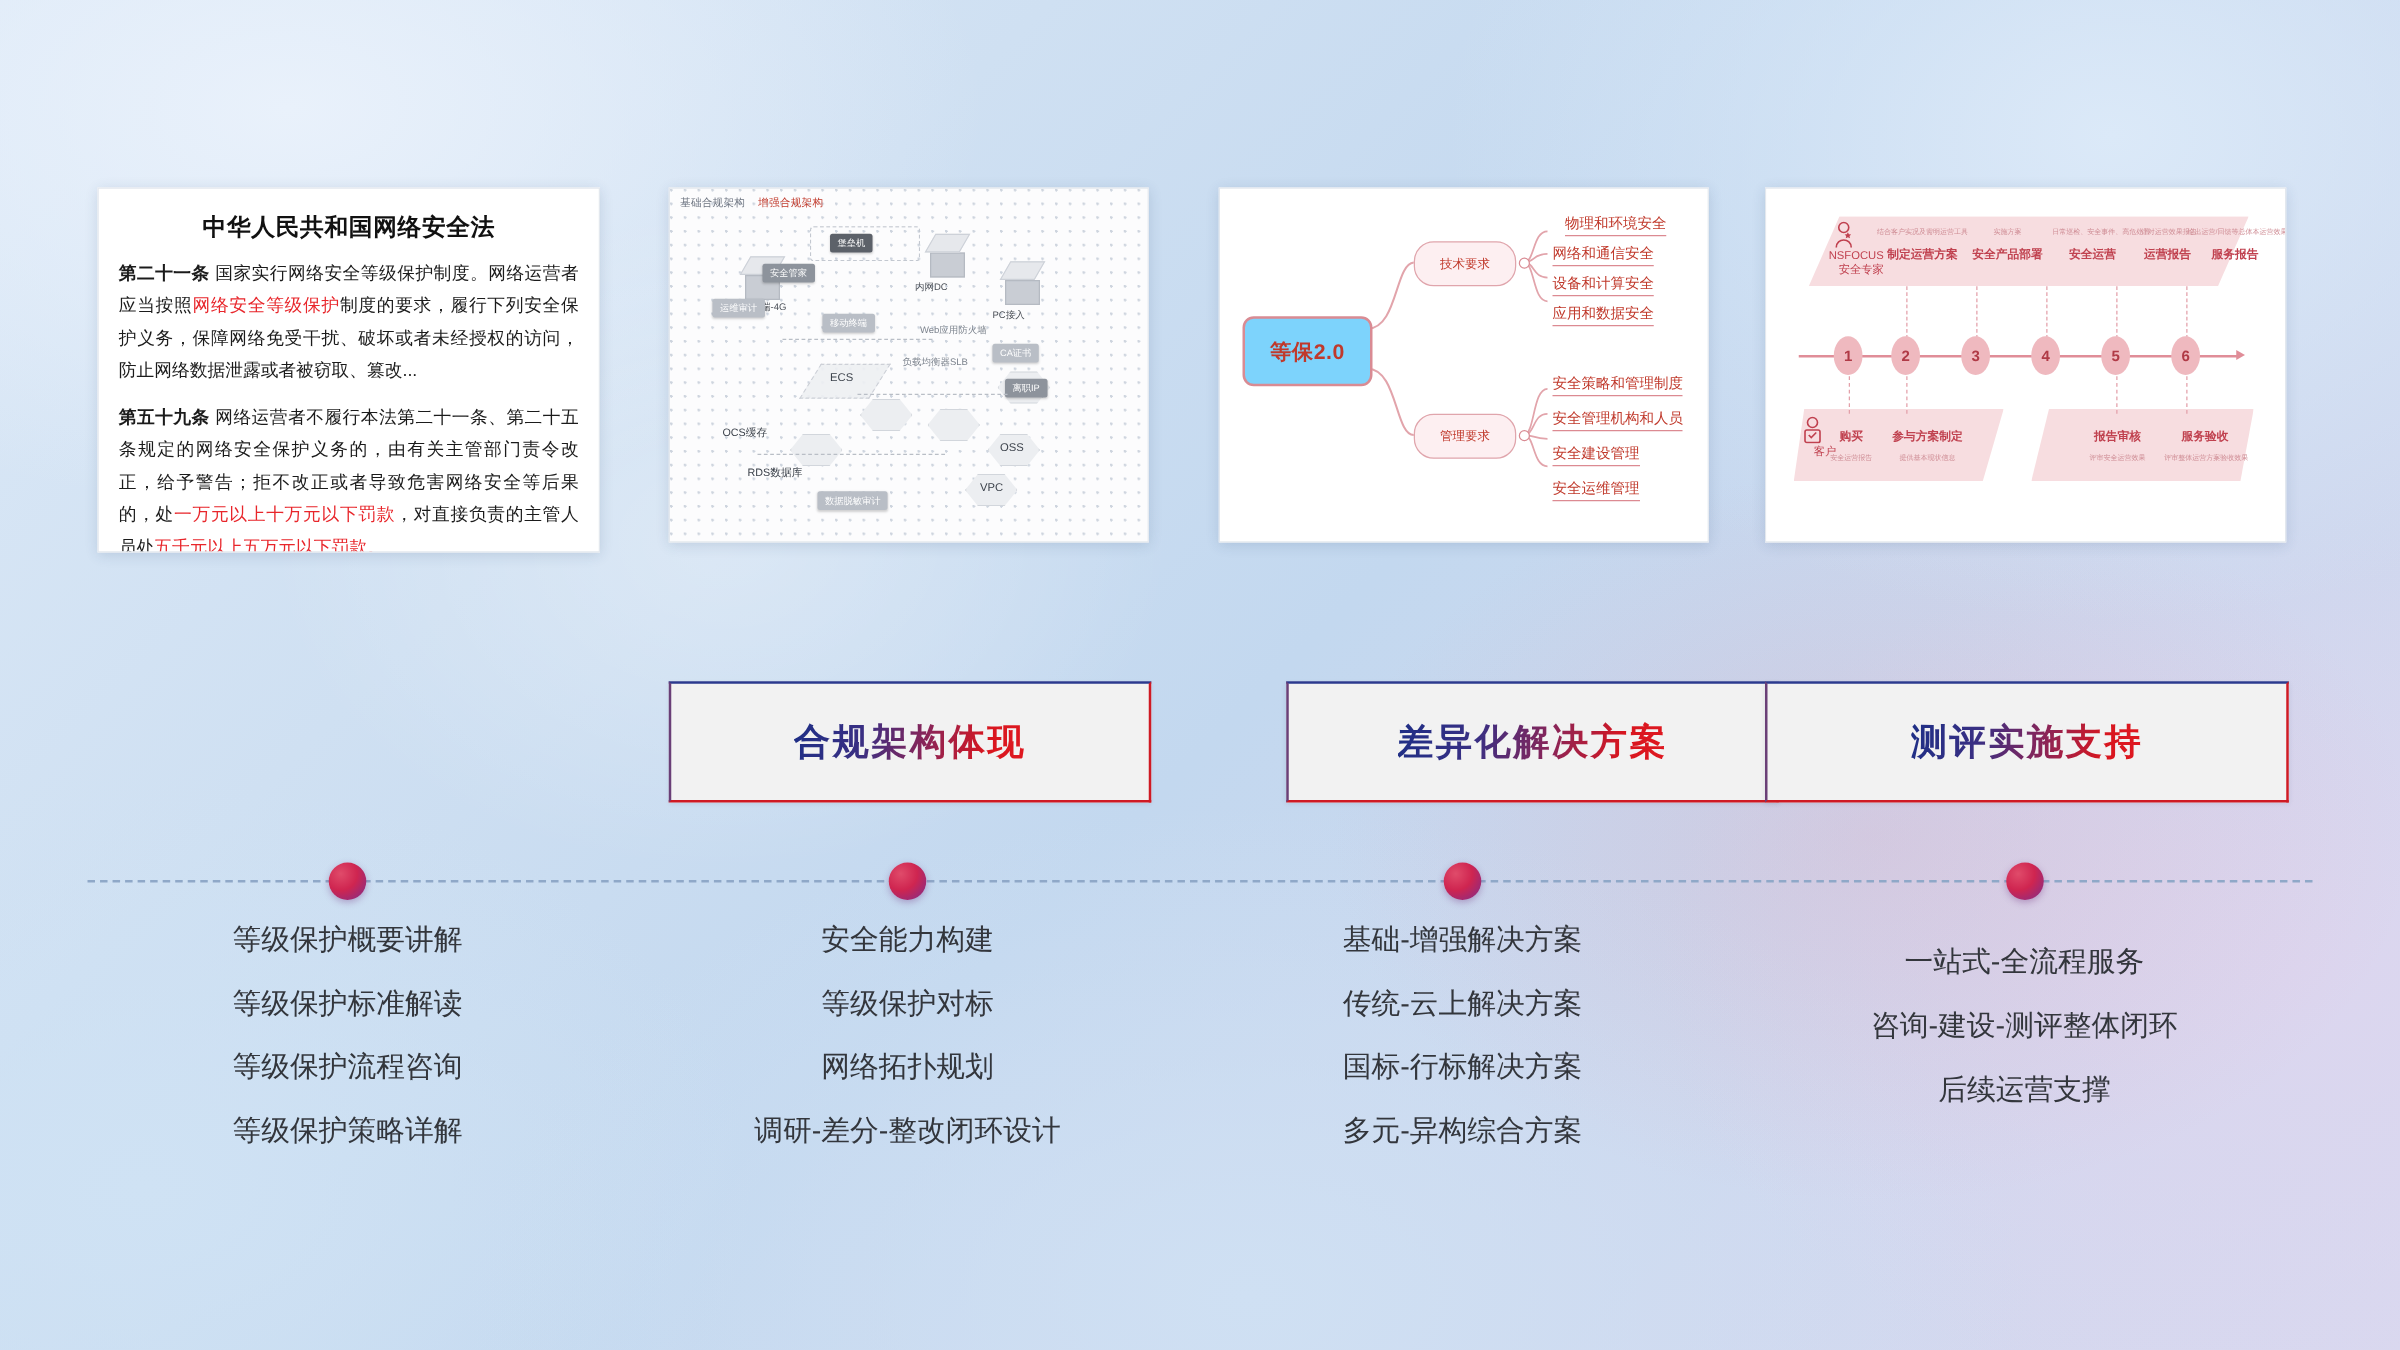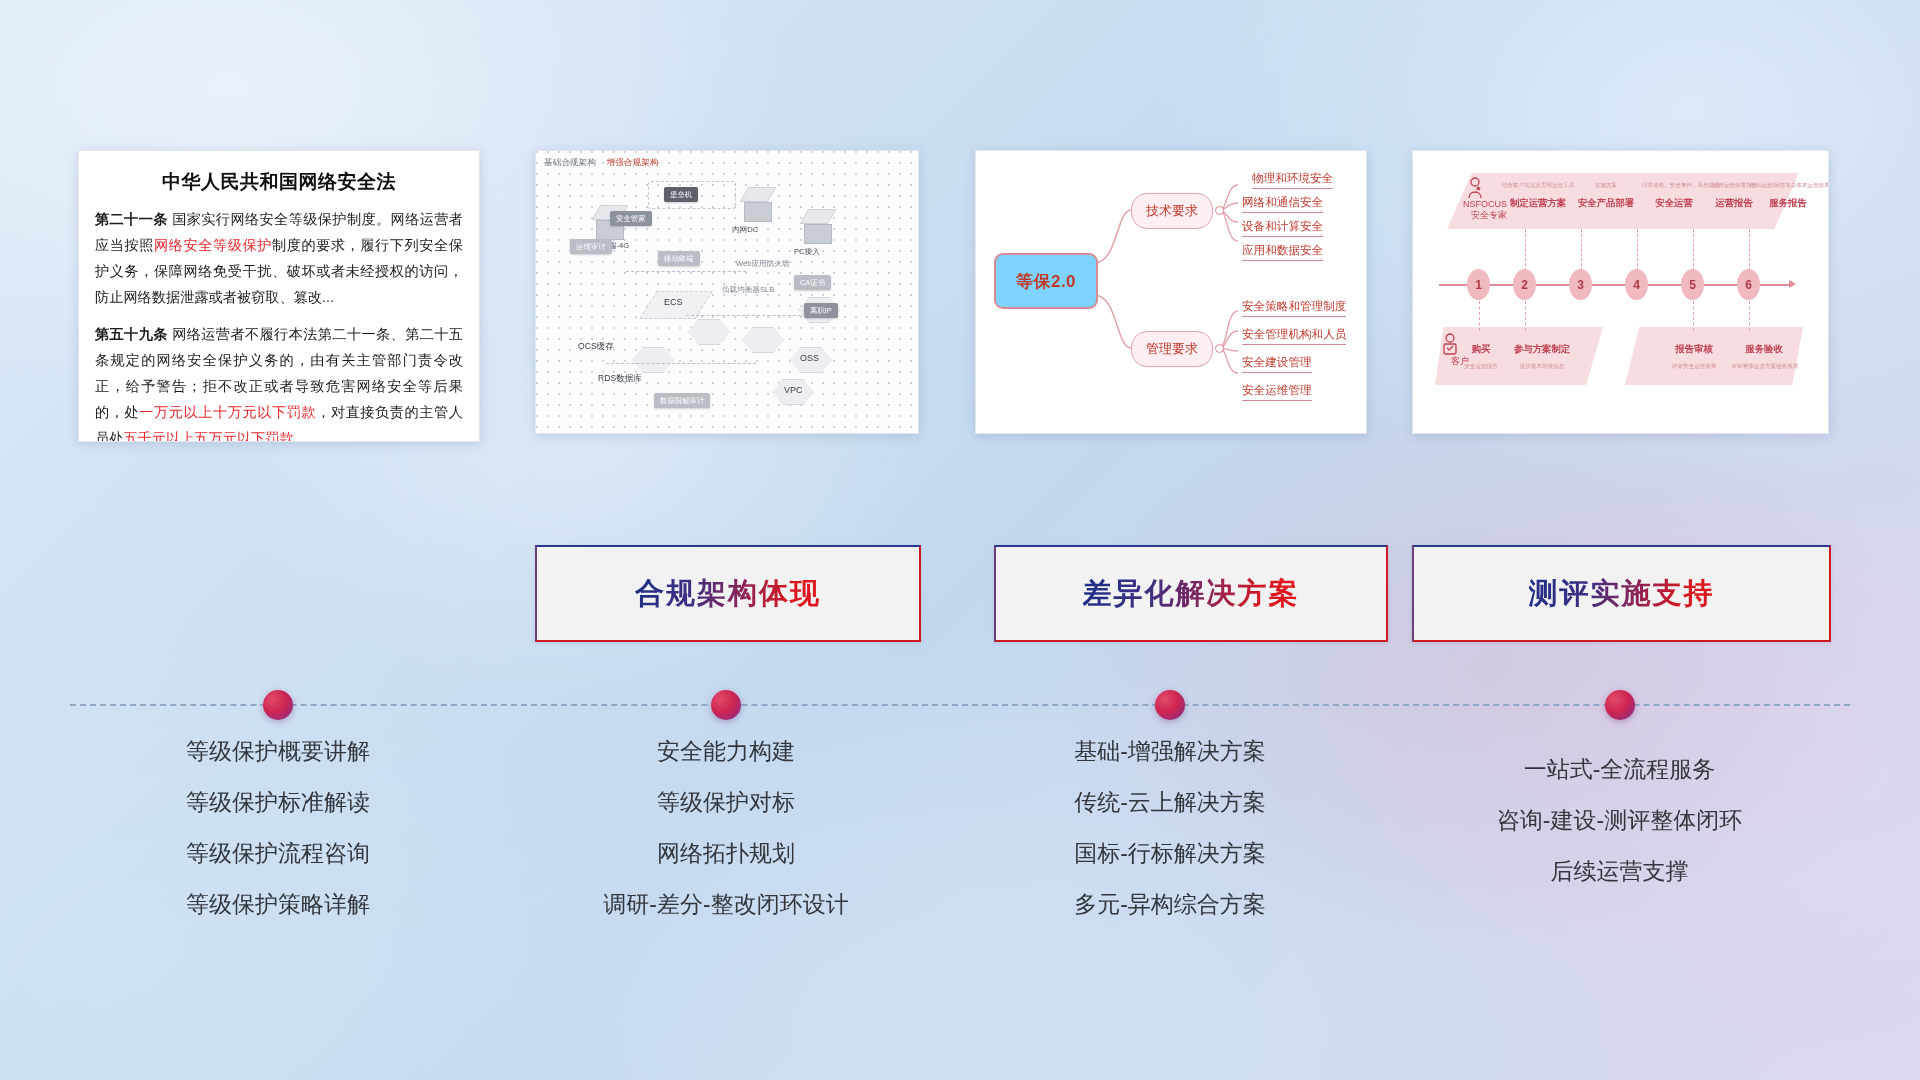--- a/index.html
+++ b/index.html
@@ -80,21 +80,21 @@
   .mind{position:relative;width:100%;height:100%;background:#fff;}
   .mroot{
     position:absolute;left:18px;top:102px;width:100px;height:52px;
     border:2px solid #d98b93;border-radius:9px;background:#7dd3fc;
     display:flex;align-items:center;justify-content:center;
     color:#c0392b;font-size:17px;font-weight:bold;letter-spacing:.5px;
   }
   .mbranch{
     position:absolute;width:80px;height:34px;border:1.6px solid #e0a5ac;
     border-radius:16px;background:#fdeff1;display:flex;align-items:center;
-    justify-content:center;color:#c0392b;font-size:13px;
+    justify-content:center;color:#c0392b;font-size:10px;
   }
   .mbranch.b1{left:155px;top:42px;}
   .mbranch.b2{left:155px;top:180px;}
   .mleaf{position:absolute;font-size:11.6px;color:#c0392b;white-space:nowrap;
          padding-bottom:2px;border-bottom:1.6px solid #dc8a92;}
   .mnub{position:absolute;width:7px;height:7px;border-radius:50%;
         border:1.4px solid #d98b93;background:#fff;}
 
   
   .nf{position:relative;width:100%;height:100%;background:#fff;}
@@ -126,21 +126,21 @@
     border-top:2px solid #2b3a8f;border-left:2px solid #6a3f77;
     border-right:2px solid #cf1a24;border-bottom:2px solid #cf1a24;
   }
   .label-box .txt{
     font-size:29px;font-weight:bold;letter-spacing:2px;
     background:linear-gradient(100deg,#1e2f86 0%,#3a2f83 30%,#8e2455 58%,#d8161f 82%,#e01820 100%);
     -webkit-background-clip:text;background-clip:text;color:transparent;
   }
   .lb1{left:78px;width:400px;}
   .lb2{left:535px;width:382px;}
-  .lb3{left:994px;width:390px;}
+  .lb3{left:1029px;width:390px;}
   .lb4{left:1412px;width:415px;}
 
   
   .tl{position:absolute;left:0;top:690px;width:1920px;height:30px;}
   .tl-line{position:absolute;left:70px;top:14px;width:1780px;height:0;
     border-top:2px dashed #8fa8c8;}
   .tl-dot{position:absolute;top:0;width:30px;height:30px;border-radius:50%;
     background:radial-gradient(circle at 32% 30%,#e04b6a 0%,#cf2550 45%,#7b2d8e 100%);
     box-shadow:0 2px 6px rgba(110,40,120,.35);}
 

